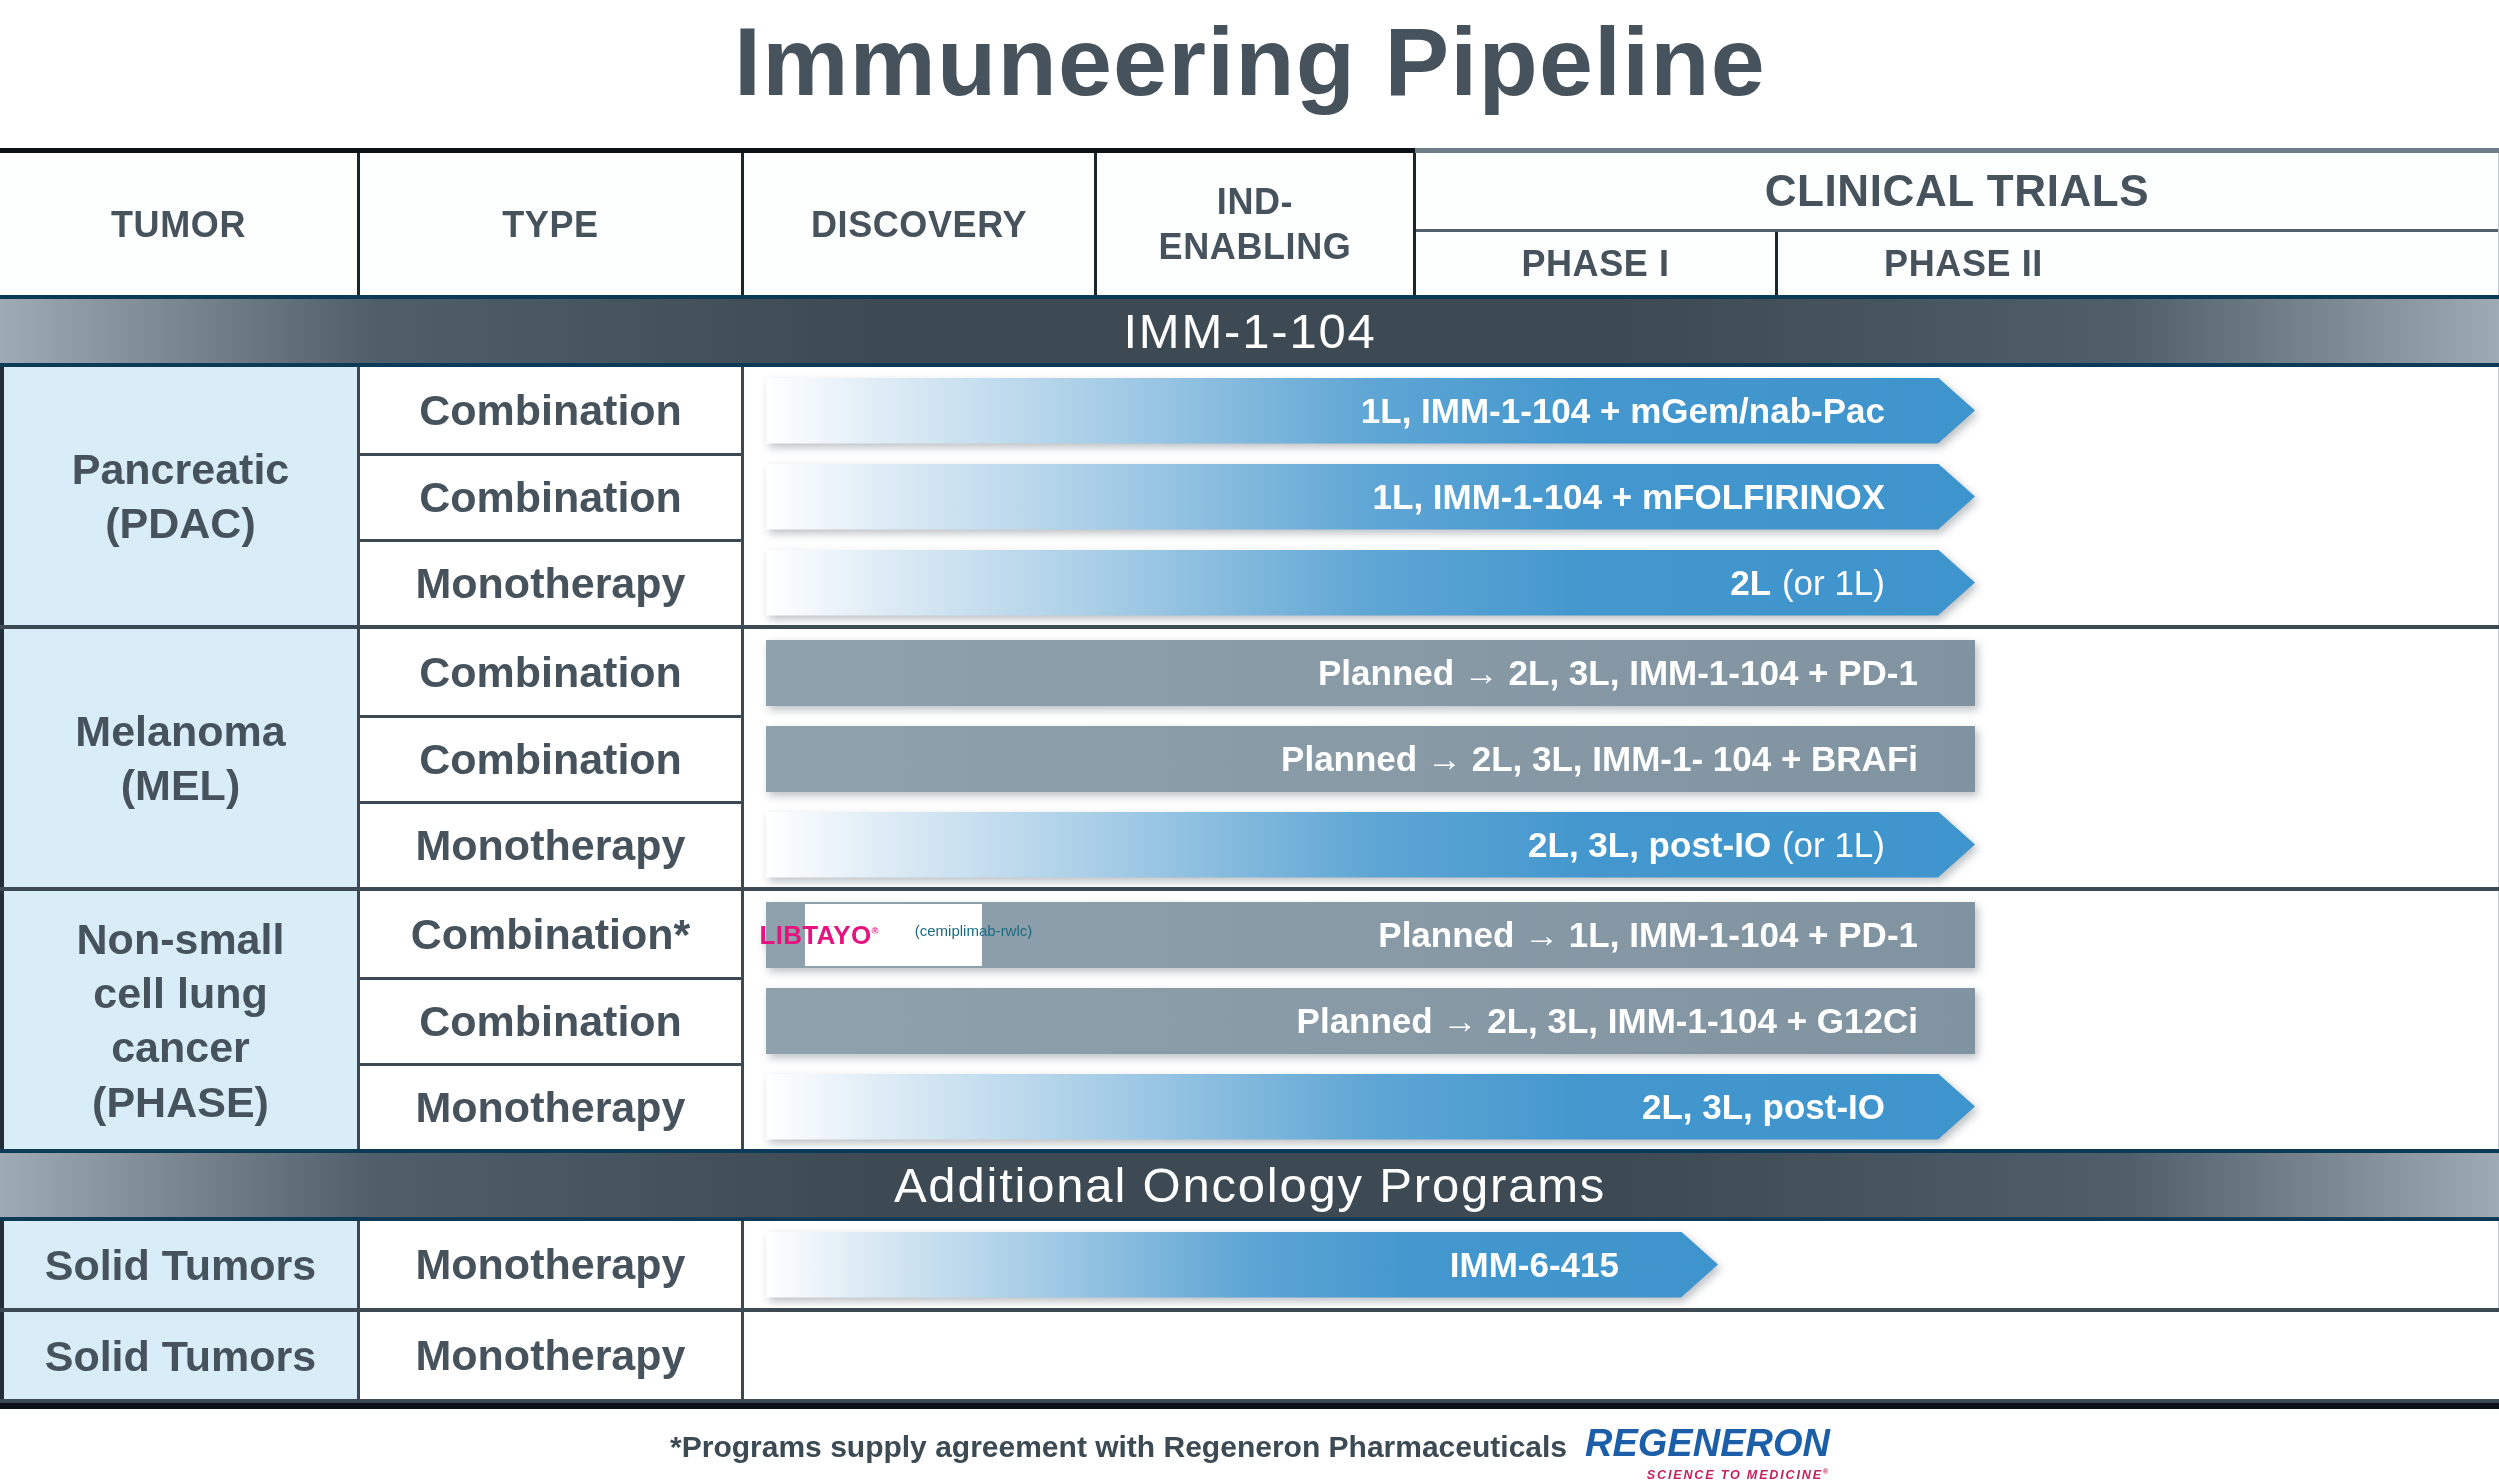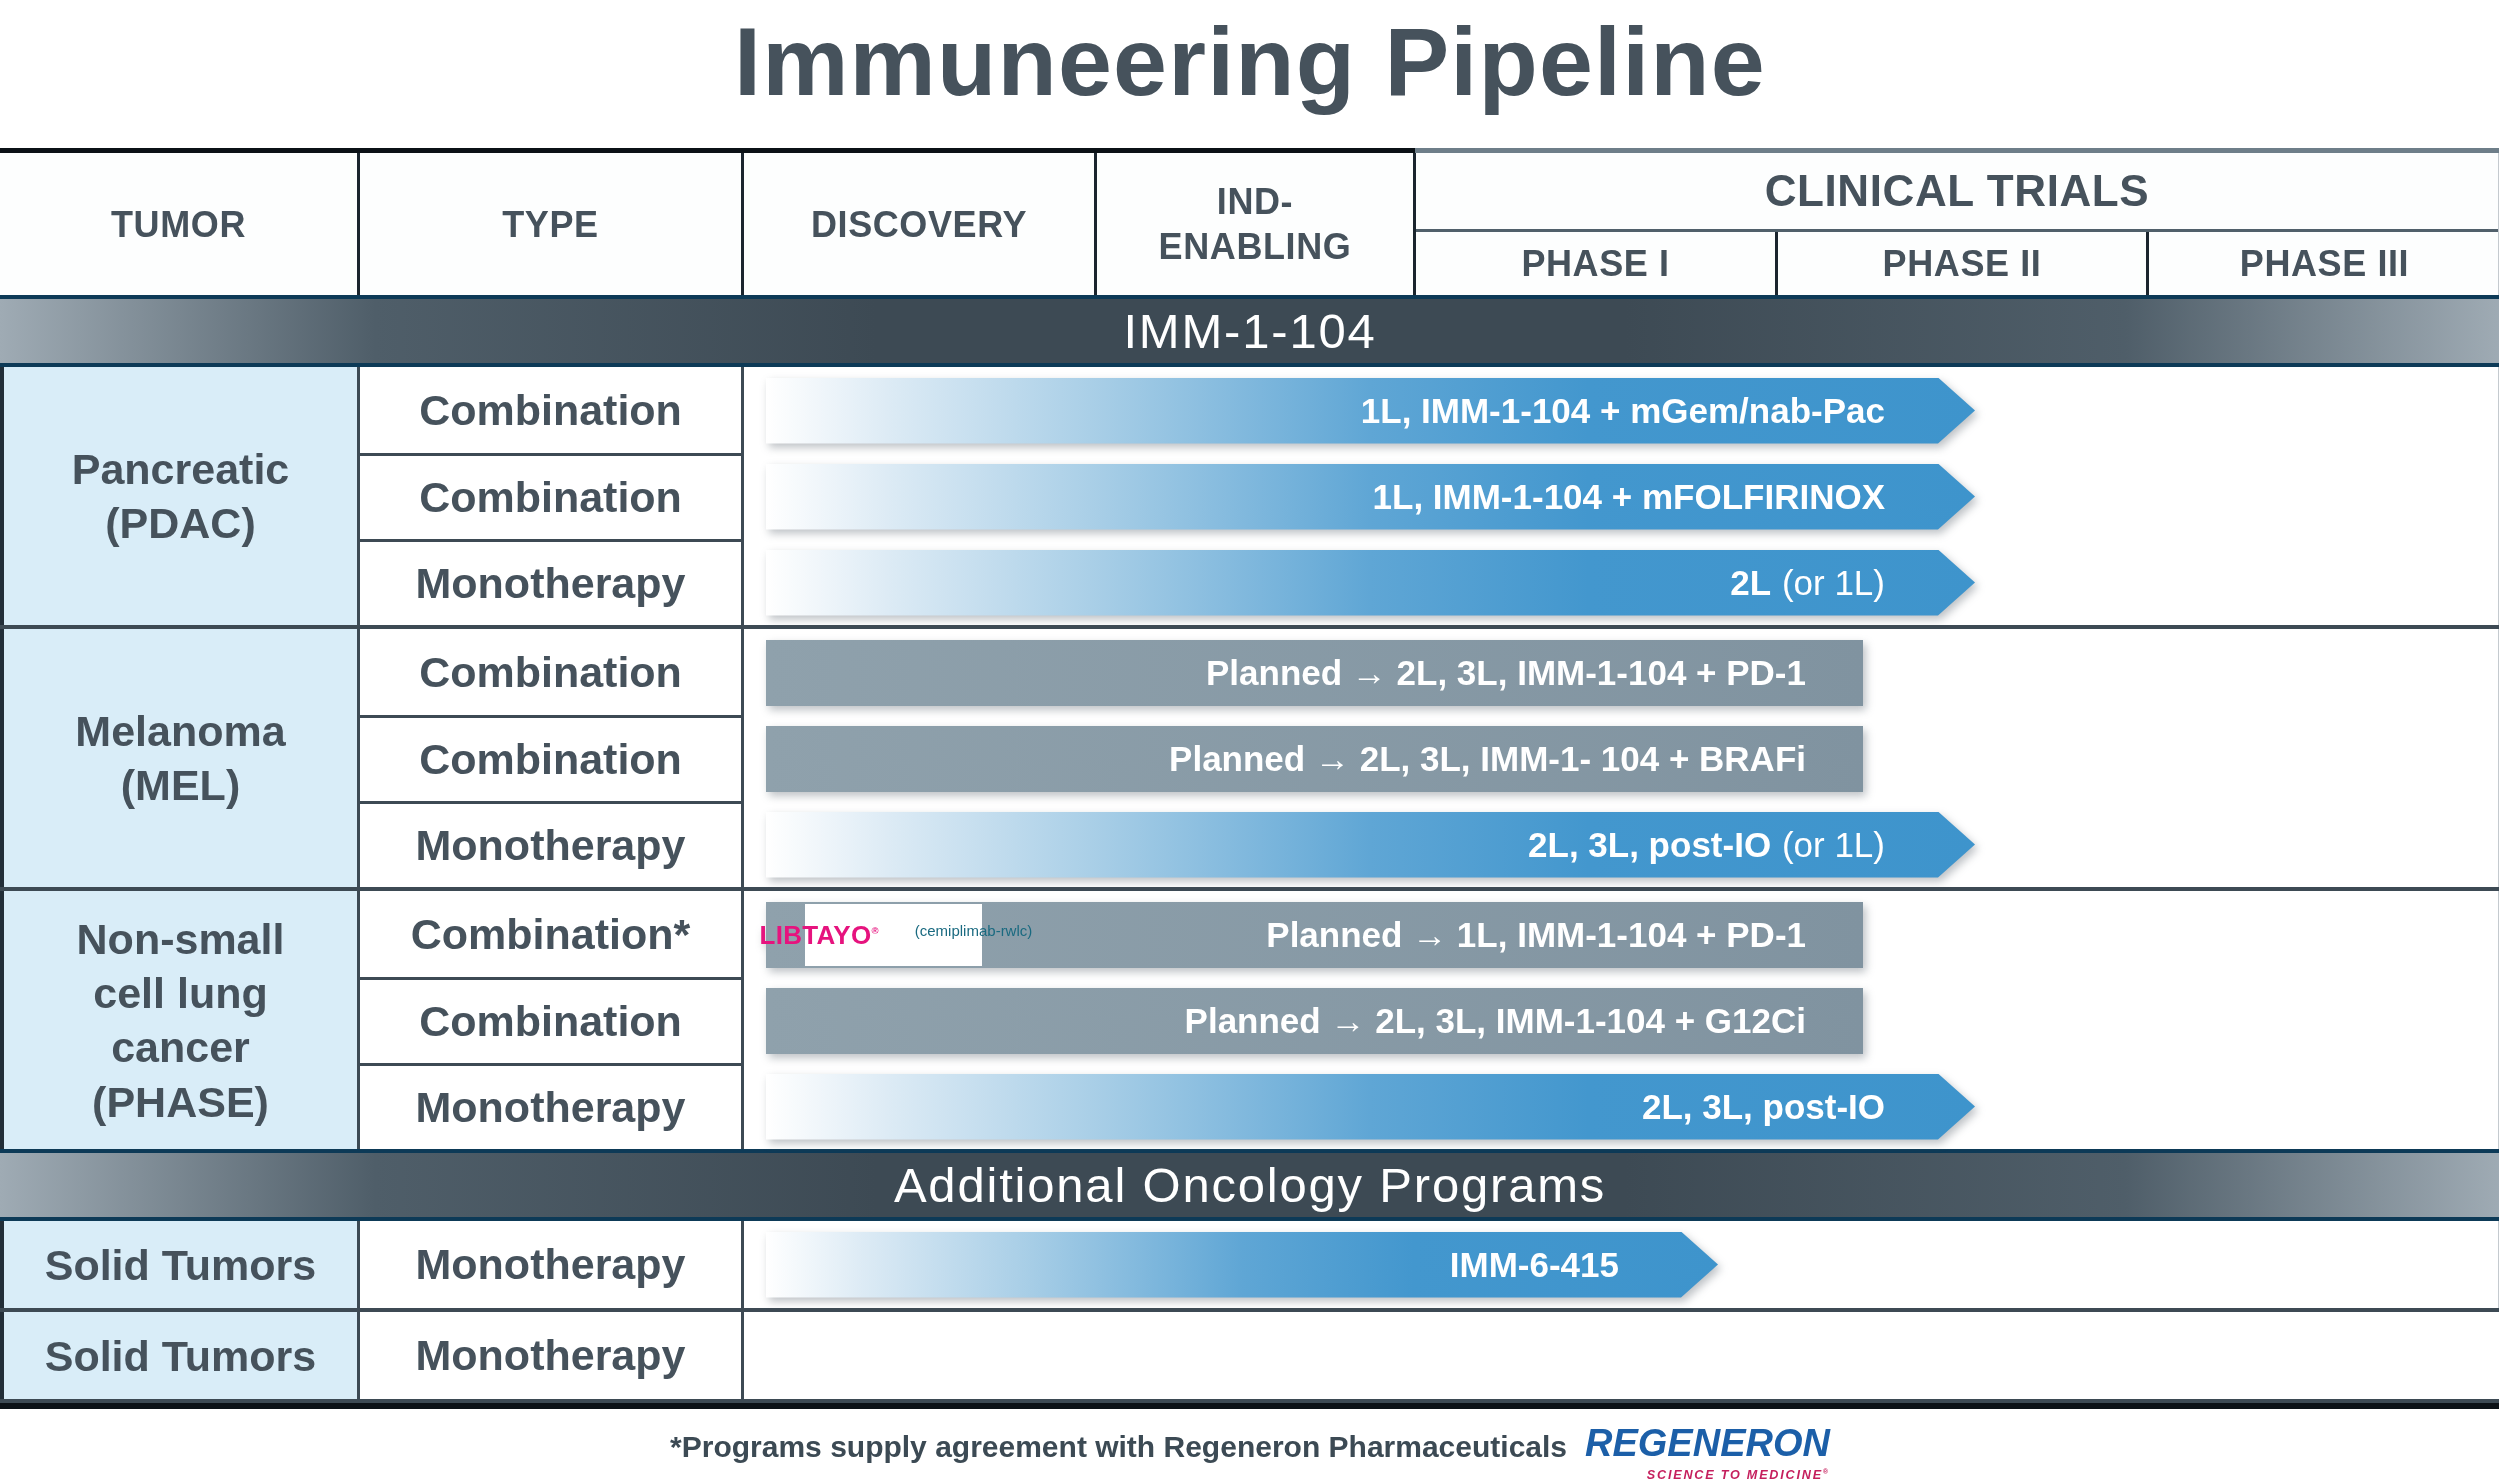--- a/index.html
+++ b/index.html
@@ -57,21 +57,21 @@
         filter:drop-shadow(3.6px 4.8px 4.2px rgba(90,100,110,.40)); }
   .bar { height:100%; display:flex; align-items:center; justify-content:flex-end;
          color:#ffffff; font-weight:700; font-size:35px; white-space:nowrap; }
   .blue { background:linear-gradient(90deg,#ffffff 0%,#ddebf5 10%,#a6cde6 28%,#5fa6d5 50%,#4397ce 68%,#3e94cc 100%);
           clip-path:polygon(0 0, calc(100% - 37px) 0, 100% 50%, calc(100% - 37px) 100%, 0 100%); }
   .w-long  { width:1209px; padding-right:90px; }
   .w-mid   { width:952px; padding-right:99px; }
   .w-short { width:222px;
           background:linear-gradient(90deg,#ffffff 4%,#ddecf5 40%,#a9cfe8 75%,#6cacd8 100%);
           clip-path:polygon(0 0, calc(100% - 29px) 0, 100% 50%, calc(100% - 29px) 100%, 0 100%); }
-  .gray { width:1097px; padding-right:57px;
+  .gray { width:1209px; padding-right:57px;
           background:linear-gradient(90deg,#8fa1ac 0%,#8093a0 100%); clip-path:none; }
   .lt { font-weight:400; margin-left:10.8px; }
   .dci-label { position:absolute; left:257px; top:0; bottom:0; display:flex; align-items:center;
                font-size:36px; font-weight:700; color:#3f4b55; white-space:nowrap; }
 
   
   .libtayo { position:absolute; left:39px; top:50%; transform:translateY(-50%);
              width:177px; height:62px; background:#ffffff; display:flex;
              align-items:center; justify-content:center; gap:4.8px; }
   .lib-txt { display:flex; align-items:flex-start; line-height:1; }
@@ -107,21 +107,20 @@
       <div class="hcell">DISCOVERY</div>
       <div class="hcell ind">
         <span>IND-</span>
         <span>ENABLING</span>
       </div>
       <div class="phases">
         <div class="ct-title">CLINICAL TRIALS</div>
         <div class="phase-row">
           <div class="pcell">PHASE I</div>
           <div class="pcell">PHASE II</div>
-          <div class="pcell">PHASE III</div>
         </div>
       </div>
     </div>
 
     <div class="band">IMM-1-104</div>
 
     <div class="group">
       <div class="tumor">
         <span>Pancreatic</span>
         <span>(PDAC)</span>

